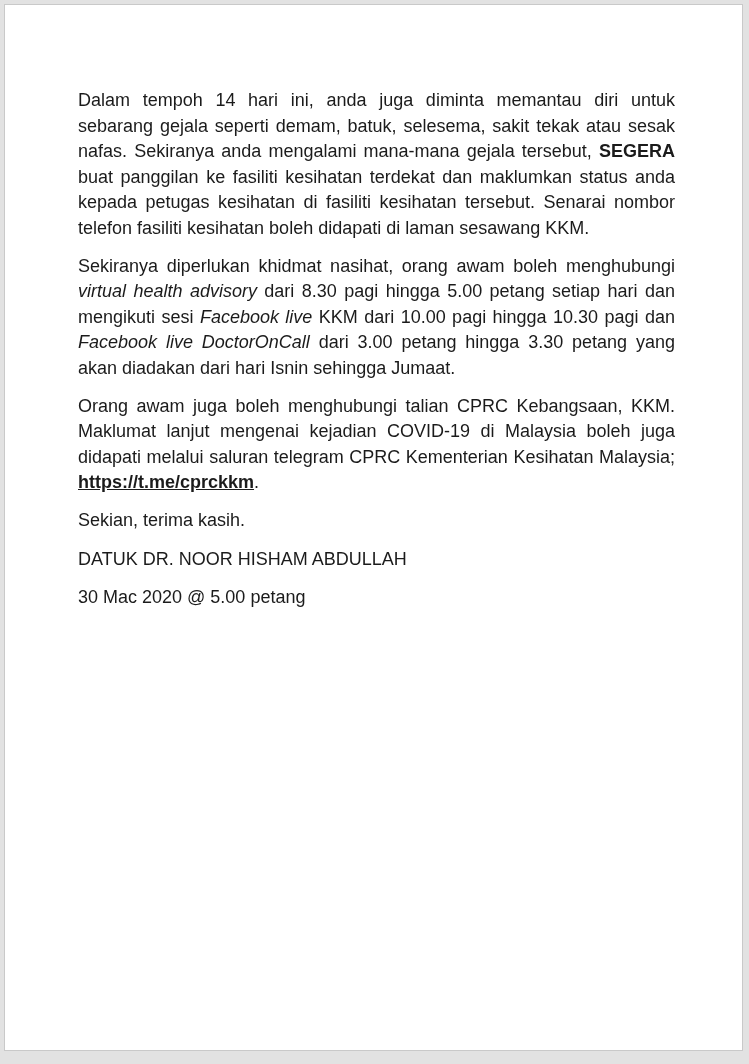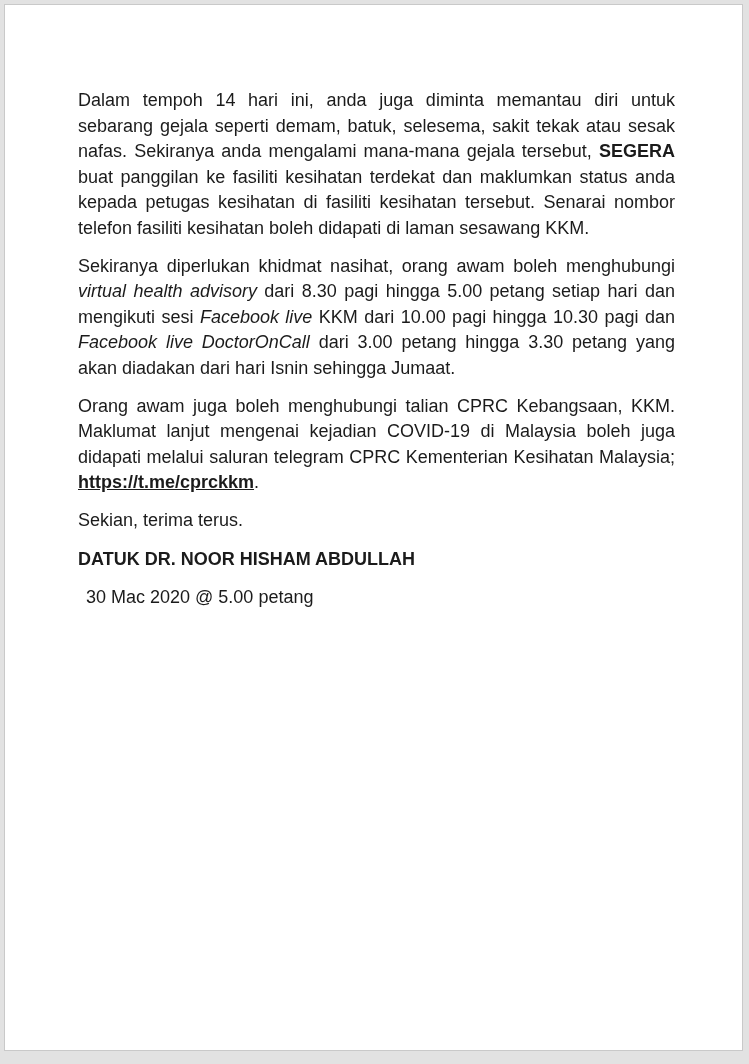--- a/index.html
+++ b/index.html
@@ -33,43 +33,43 @@
     color: #1b1b1b;
     font-size: 18px;
     line-height: 25.5px;
   }
   .para {
     margin: 0 0 12.5px 0;
     text-align: justify;
   }
   .para.left { text-align: left; }
   .para.sig {
-    font-weight: bold;
+    font-weight: normal;
     margin-top: 13px;
   }
-  .para.date { margin-top: 9px; margin-left: 8px; }
+  .para.date { margin-top: 9px; }
   .b { font-weight: bold; }
   .i { font-style: italic; margin-top: 44px; }
   .u { text-decoration: underline; }
 </style>
 </head>
 <body>
 
 <div class="viewport">
   <div class="paper">
     <div class="content">
 
       <p class="para"><span>Dalam tempoh 14 hari ini, anda juga diminta memantau diri untuk sebarang gejala seperti demam, batuk, selesema, sakit tekak atau sesak nafas. Sekiranya anda mengalami mana-mana gejala tersebut, </span><span class="b">SEGERA</span><span> buat panggilan ke fasiliti kesihatan terdekat dan maklumkan status anda kepada petugas kesihatan di fasiliti kesihatan tersebut. Senarai nombor telefon fasiliti kesihatan boleh didapati di laman sesawang KKM.</span></p>
 
       <p class="para"><span>Sekiranya diperlukan khidmat nasihat, orang awam boleh menghubungi </span><span class="i">virtual health advisory</span><span> dari 8.30 pagi hingga 5.00 petang setiap hari dan mengikuti sesi </span><span class="i">Facebook live</span><span> KKM dari 10.00 pagi hingga 10.30 pagi dan </span><span class="i">Facebook live DoctorOnCall</span><span> dari 3.00 petang hingga 3.30 petang yang akan diadakan dari hari Isnin sehingga Jumaat.</span></p>
 
       <p class="para"><span>Orang awam juga boleh menghubungi talian CPRC Kebangsaan, KKM. Maklumat lanjut mengenai kejadian COVID-19 di Malaysia boleh juga didapati melalui saluran telegram CPRC Kementerian Kesihatan Malaysia; </span><span class="b u">https://t.me/cprckkm</span><span>.</span></p>
 
 
-      <p class="para left">Sekian, terima terus.</p>
+      <p class="para left">Sekian, terima kasih.</p>
 
       <p class="para left sig">
         <span>DATUK DR. NOOR HISHAM ABDULLAH</span><br>
       </p>
 
       <p class="para left date">30 Mac 2020 @ 5.00 petang</p>
 
     </div>
   </div>
 </div>

